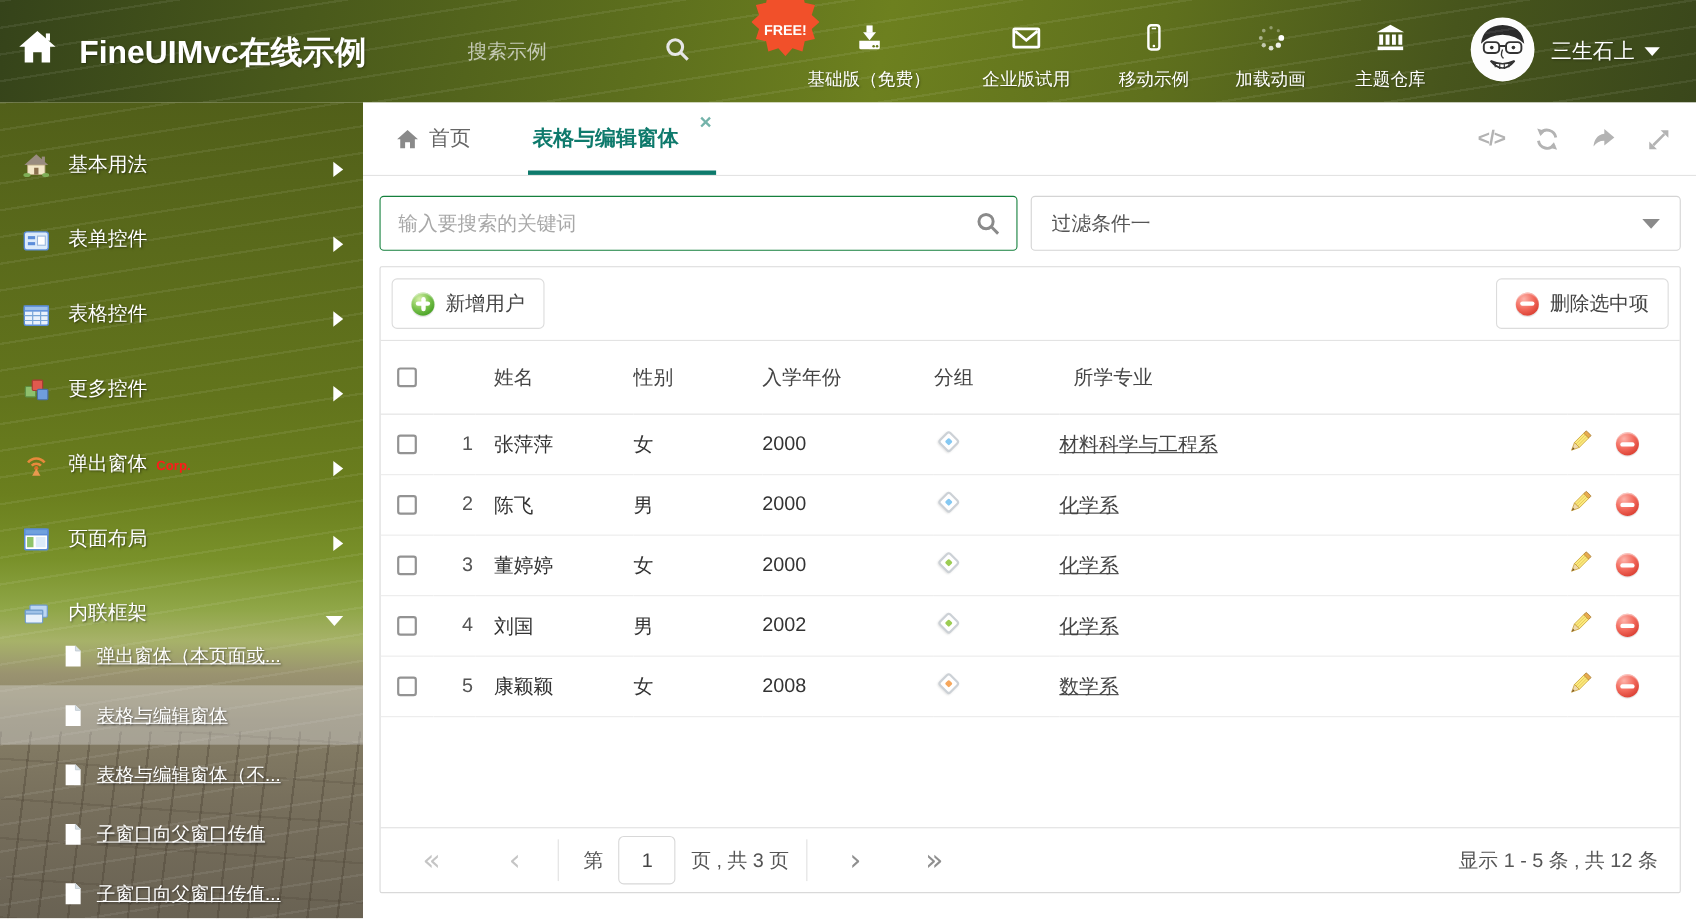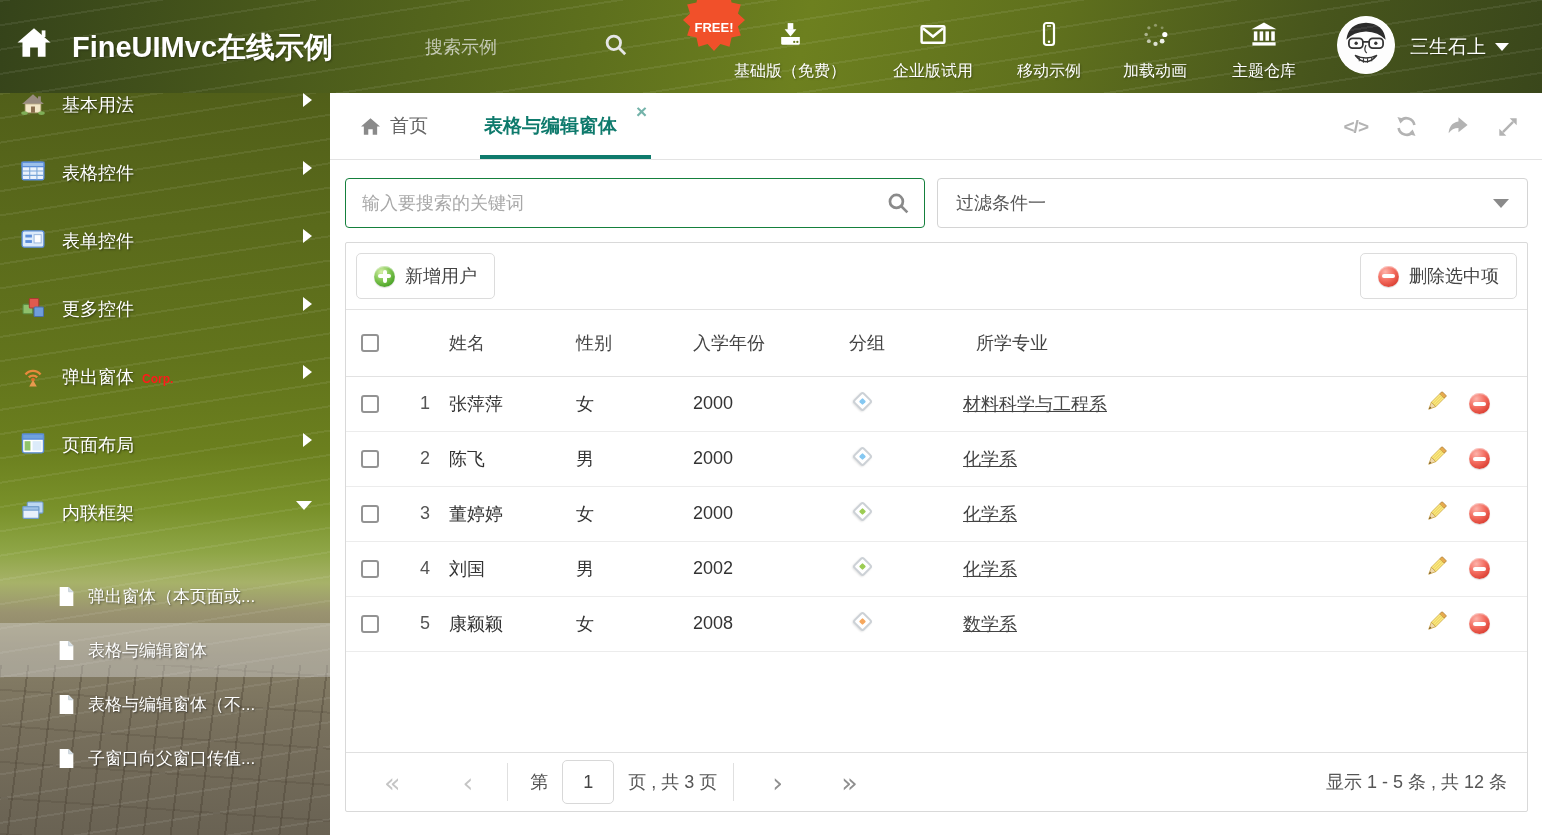--- a/index.html
+++ b/index.html
@@ -28,29 +28,29 @@
     text-shadow:1px 1px 2px rgba(0,0,0,.35); }
   .caret-down-w { width:0; height:0; border-left:7px solid transparent; border-right:7px solid transparent; border-top:8px solid #fff; }
 
   
   .sidebar { position:absolute; left:0; top:93px; width:330px; height:742px; z-index:4;
     background:linear-gradient(180deg,#515f19 0%,#5a6a1b 18%,#62741c 36%,#6b7f1e 48%,#79912a 56%,#8fa647 62%,#a7b269 66%,#9a9370 70%,#867e66 76%,#776f5c 86%,#696253 100%); }
   .sidebar::after { content:""; position:absolute; left:0; right:0; bottom:0; height:170px;
     background:repeating-linear-gradient(97deg, rgba(58,48,35,.28) 0 2px, transparent 2px 27px),
                repeating-linear-gradient(4deg, rgba(58,48,35,.15) 0 2px, transparent 2px 36px); pointer-events:none; }
   .menu { position:relative; z-index:2; }
-  .menu-item { height:68px; display:flex; align-items:flex-start; padding:0 18px 0 20px; color:#fff; font-size:18px; cursor:pointer;
+  .menu-item { height:68px; display:flex; align-items:flex-end; padding:0 18px 0 20px; color:#fff; font-size:18px; cursor:pointer;
     text-shadow:1px 1px 2px rgba(0,0,0,.5); }
   .menu-item .mi-icon { width:26px; display:flex; justify-content:center; margin-right:16px; }
   .menu-item .mi-label { flex:1; display:flex; align-items:baseline; gap:8px; }
   .corp-badge { color:#ff1a1a; font-size:12px; text-shadow:none; font-weight:bold; }
   .tri-right { width:0; height:0; border-top:7px solid transparent; border-bottom:7px solid transparent; border-left:9px solid #fff; }
   .tri-down { width:0; height:0; border-left:8px solid transparent; border-right:8px solid transparent; border-top:9px solid #fff; }
   .submenu-item { height:54px; display:flex; align-items:center; padding:0 12px 0 56px; color:#fff; font-size:17px; cursor:pointer;
-    text-shadow:1px 1px 2px rgba(0,0,0,.5); white-space:nowrap; }
+    text-shadow:1px 1px 2px rgba(0,0,0,.5); white-space:nowrap;text-decoration:underline; }
   .submenu-item .mi-icon { width:20px; margin-right:12px; display:flex; justify-content:center; }
   .submenu-item.selected { background:rgba(225,225,225,.38); }
 
   
   .main { position:absolute; left:330px; top:93px; width:1212px; height:742px; background:#fff; }
   .tabbar { position:relative; height:67px; border-bottom:1px solid #e3e3e3; display:flex; align-items:stretch; padding-left:30px; }
   .tab-home { display:flex; align-items:center; gap:9px; color:#666; font-size:19px; margin-right:56px; cursor:pointer; }
   .tab-active { position:relative; display:flex; align-items:center; color:#0e7a6c; font-weight:bold; font-size:19px; padding-right:8px; margin-right:20px; cursor:pointer; }
   .tab-active::after { content:""; position:absolute; left:-4px; right:-26px; bottom:0; height:4px; background:#0e7a6c; }
   .tab-close { position:absolute; top:9px; right:-22px; color:#74b3aa; font-size:19px; font-weight:bold; line-height:1; cursor:pointer; }
@@ -221,42 +221,42 @@
         </span>
         <span class="mi-label">
             <span>基本用法</span>
           </span>
         <span class="tri-right"></span>
       </div>
 
       <div class="menu-item">
         <span class="mi-icon">
           <svg width="24" height="20" viewBox="0 0 22 18">
-              <rect x="1" y="1" width="20" height="16" rx="1.5" fill="#eaf2fc" stroke="#5b8dd9" stroke-width="1.2"></rect>
-              <rect x="1" y="1" width="20" height="4" fill="#9cc0ea" stroke="#5b8dd9" stroke-width="1.2"></rect>
-              <path d="M1 9 H21 M1 13 H21 M8 5 V17 M14.6 5 V17" stroke="#7aa6d8" stroke-width="1"></path>
-            </svg>
-        </span>
-        <span class="mi-label">
-            <span>表格控件</span>
-          </span>
-        <span class="tri-right"></span>
-      </div>
-
-      <div class="menu-item">
-        <span class="mi-icon">
-          <svg width="24" height="20" viewBox="0 0 22 18">
               <rect x="1" y="1.5" width="20" height="15" rx="2" fill="#dcebfa" stroke="#5b8dd9" stroke-width="1.2"></rect>
               <rect x="4" y="5" width="6" height="2.6" fill="#5b8dd9"></rect>
               <rect x="4" y="10" width="6" height="2.6" fill="#5b8dd9"></rect>
               <rect x="12" y="5" width="6.5" height="7.6" fill="#fff" stroke="#9bb8dd" stroke-width=".9"></rect>
             </svg>
         </span>
         <span class="mi-label">
             <span>表单控件</span>
+          </span>
+        <span class="tri-right"></span>
+      </div>
+
+      <div class="menu-item">
+        <span class="mi-icon">
+          <svg width="24" height="20" viewBox="0 0 22 18">
+              <rect x="1" y="1" width="20" height="16" rx="1.5" fill="#eaf2fc" stroke="#5b8dd9" stroke-width="1.2"></rect>
+              <rect x="1" y="1" width="20" height="4" fill="#9cc0ea" stroke="#5b8dd9" stroke-width="1.2"></rect>
+              <path d="M1 9 H21 M1 13 H21 M8 5 V17 M14.6 5 V17" stroke="#7aa6d8" stroke-width="1"></path>
+            </svg>
+        </span>
+        <span class="mi-label">
+            <span>表格控件</span>
           </span>
         <span class="tri-right"></span>
       </div>
 
       <div class="menu-item">
         <span class="mi-icon">
           <svg width="24" height="21" viewBox="0 0 22 20">
               <rect x="1.5" y="7" width="9" height="9" rx="1" fill="#8ec06c" stroke="#5d8f44"></rect>
               <rect x="7.5" y="1.5" width="9" height="9" rx="1" fill="#e05a4e" stroke="#a83a32"></rect>
               <rect x="12" y="9.5" width="9" height="9" rx="1" fill="#6f9ddc" stroke="#4a6fa8"></rect>
@@ -332,20 +332,29 @@
         <span>表格与编辑窗体</span>
       </div>
       <div class="submenu-item">
         <span class="mi-icon">
           <svg width="17" height="21" viewBox="0 0 16 20">
               <path d="M1.5 1 H10 L14.5 5.5 V19 H1.5 Z" fill="#fff"></path>
               <path d="M10 1 L10 5.5 L14.5 5.5" fill="#d7e0e6" stroke="#c2ccd3" stroke-width=".8"></path>
             </svg>
         </span>
         <span>表格与编辑窗体（不...</span>
+      </div>
+      <div class="submenu-item">
+        <span class="mi-icon">
+          <svg width="17" height="21" viewBox="0 0 16 20">
+              <path d="M1.5 1 H10 L14.5 5.5 V19 H1.5 Z" fill="#fff"></path>
+              <path d="M10 1 L10 5.5 L14.5 5.5" fill="#d7e0e6" stroke="#c2ccd3" stroke-width=".8"></path>
+            </svg>
+        </span>
+        <span>子窗口向父窗口传值</span>
       </div>
       <div class="submenu-item">
         <span class="mi-icon">
           <svg width="17" height="21" viewBox="0 0 16 20">
               <path d="M1.5 1 H10 L14.5 5.5 V19 H1.5 Z" fill="#fff"></path>
               <path d="M10 1 L10 5.5 L14.5 5.5" fill="#d7e0e6" stroke="#c2ccd3" stroke-width=".8"></path>
             </svg>
         </span>
         <span>子窗口向父窗口传值...</span>
       </div>

